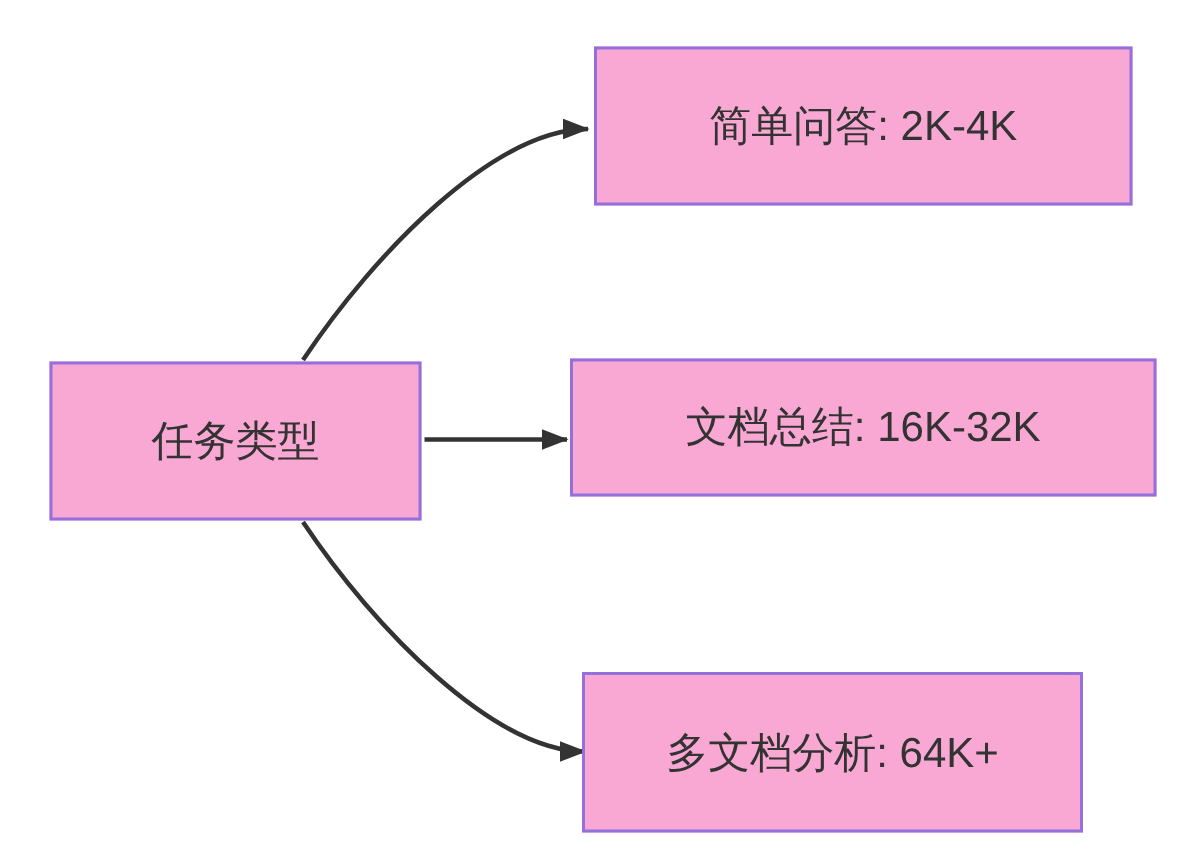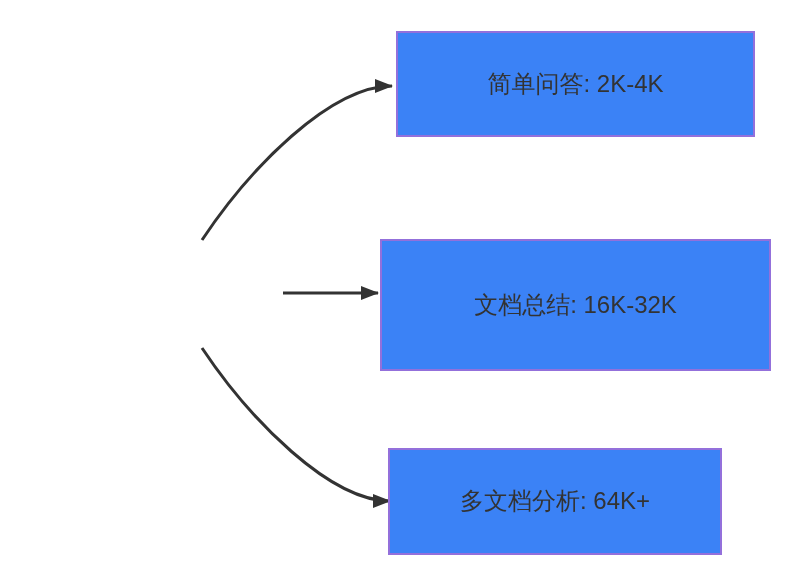--- a/index.html
+++ b/index.html
@@ -26,52 +26,55 @@
     stroke: #333333;
     stroke-width: 3;
   }
   .arrowhead {
     fill: #333333;
     stroke: none;
   }
   .node {
     position: absolute;
     box-sizing: border-box;
-    background: #3b82f6;
+    background: #f9a8d4;
     border: 2px solid #9370DB;
     display: flex;
     align-items: center;
     justify-content: center;
     color: #333333;
-    font-size: 24px;
+    font-size: 28px;
     line-height: 1.2;
     text-align: center;
     white-space: nowrap;
   }
   .node-root    { left: 33px;  top: 241px; width: 248px; height: 106px; }
   .node-child-0 { left: 396px; top: 31px;  width: 359px; height: 106px; }
-  .node-child-1 { left: 380px; top: 239px; width: 391px; height: 132px; }
+  .node-child-1 { left: 380px; top: 239px; width: 391px; height: 92px; }
   .node-child-2 { left: 388px; top: 448px; width: 334px; height: 107px; }
 </style>
 </head>
 <body>
 
 <div class="canvas">
 
   <svg class="edges" width="787" height="572" viewBox="0 0 787 572">
     <defs>
       <marker id="arrow" viewBox="0 0 18 14" refX="17" refY="7" markerWidth="18" markerHeight="14" markerUnits="userSpaceOnUse" orient="auto">
         <path class="arrowhead" d="M0,0 L18,7 L0,14 Z"></path>
       </marker>
     </defs>
     <path class="edge" d="M202,240 C250,168 330,86 392,86" marker-end="url(#arrow)"></path>
     <path class="edge" d="M283,293 L378,293" marker-end="url(#arrow)"></path>
     <path class="edge" d="M202,348 C250,420 330,501 390,501" marker-end="url(#arrow)"></path>
   </svg>
 
+  <div class="node node-root">
+    <span>任务类型</span>
+  </div>
 
   <div class="node node-child-0">
     <span>简单问答: 2K-4K</span>
   </div>
 
   <div class="node node-child-1">
     <span>文档总结: 16K-32K</span>
   </div>
 
   <div class="node node-child-2">

